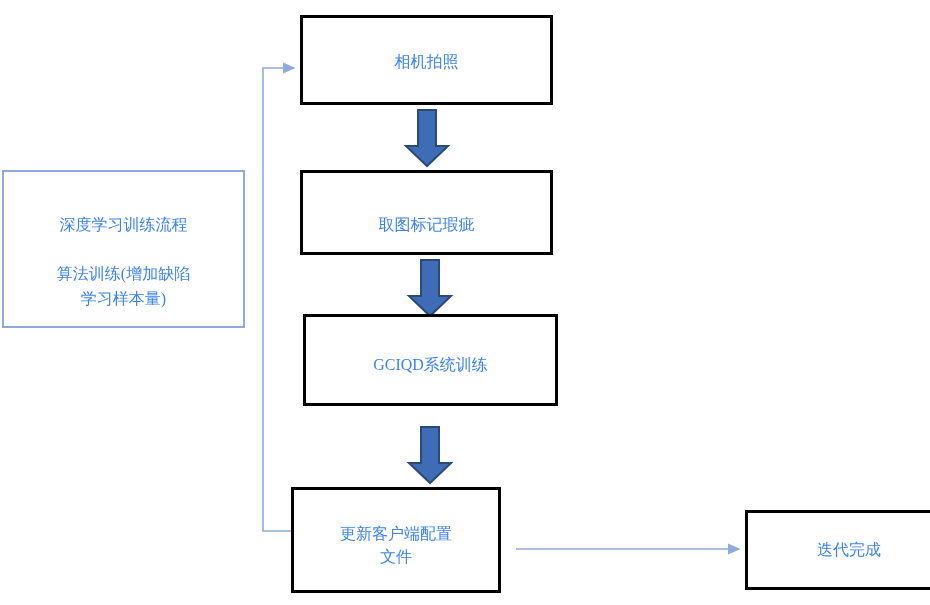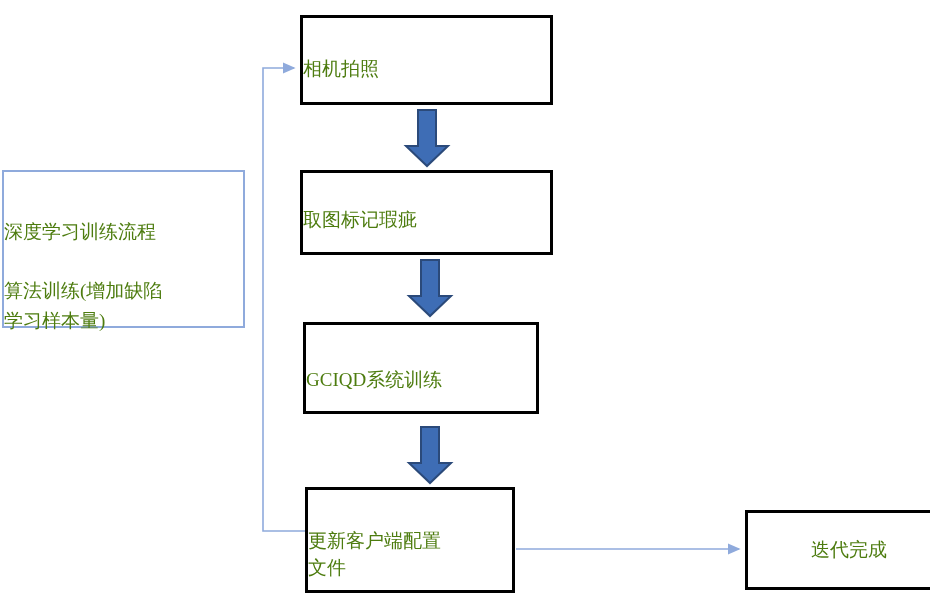--- a/index.html
+++ b/index.html
@@ -18,34 +18,34 @@
   .connector-layer {
     position: absolute;
     left: 0; top: 0;
     width: 930px; height: 605px;
     z-index: 0;
   }
   .node {
     position: absolute;
     box-sizing: border-box;
     background: #ffffff;
-    color: #4d7c0f;
-    font-size: 19px;
-    text-align: left;
+    color: #3b82f6;
+    font-size: 16px;
+    text-align: center;
     z-index: 1;
     white-space: pre-line;
     line-height: 1.45;
   }
   .black-border { border: 3px solid var(--box-border-black, #000000); }
   .blue-border  { border: 2px solid var(--thin-line, #8FAADC); }
 
   .node-camera   { left: 300px; top: 15px;  width: 253px; height: 90px;  padding-top: 9px; }
-  .node-mark     { left: 300px; top: 170px; width: 253px; height: 85px;  padding-top: 5px; }
-  .node-train    { left: 303px; top: 322px; width: 236px; height: 92px;  padding-top: 13px; font-family: Liberation Serif, serif; }
-  .node-update   { left: 305px; top: 487px; width: 210px; height: 106px; padding-top: 9px; }
+  .node-mark     { left: 300px; top: 170px; width: 253px; height: 85px;  padding-top: 17px; }
+  .node-train    { left: 303px; top: 314px; width: 255px; height: 92px;  padding-top: 13px; font-family: Liberation Serif, serif; }
+  .node-update   { left: 291px; top: 487px; width: 210px; height: 106px; padding-top: 9px; }
   .node-note     { left: 2px;   top: 170px; width: 243px; height: 158px; padding-top: 16px; line-height: 1.55; }
   .node-expected { left: 572px; top: 475px; width: 128px; height: 56px;
                    display: flex; align-items: center; justify-content: center; }
   .node-done     { left: 745px; top: 510px; width: 208px; height: 80px;
                    display: flex; align-items: center; justify-content: center; }
 
   .block-arrow {
     fill: var(--block-arrow-fill, #3E6DB5);
     stroke: var(--block-arrow-stroke, #2B4A7A);
     stroke-width: 2;

